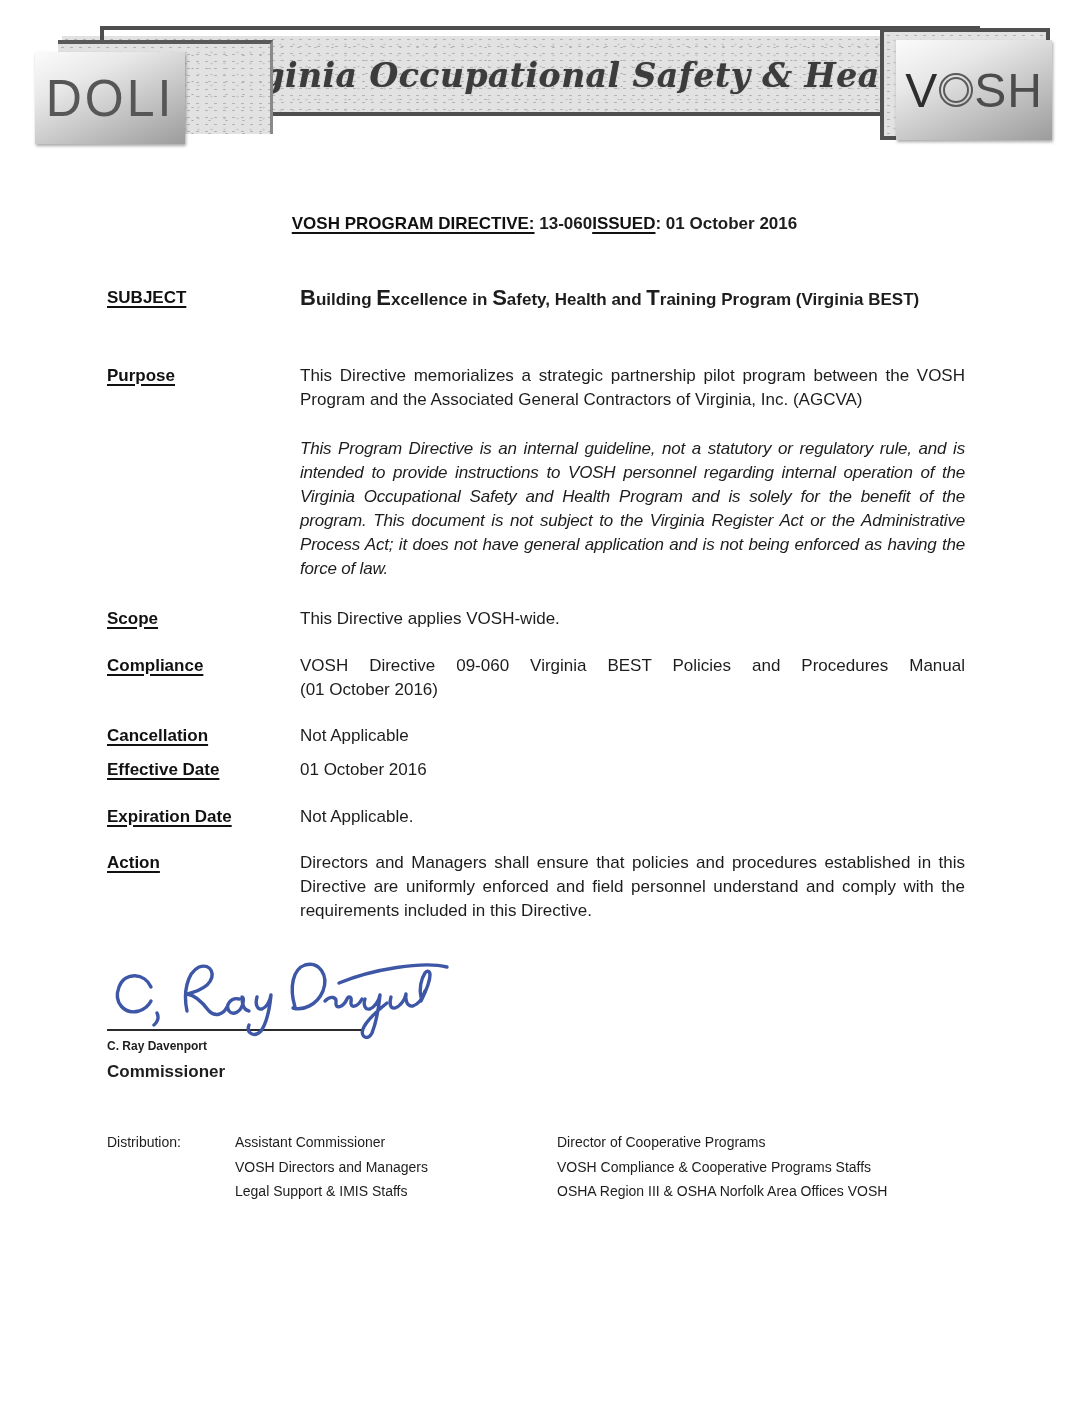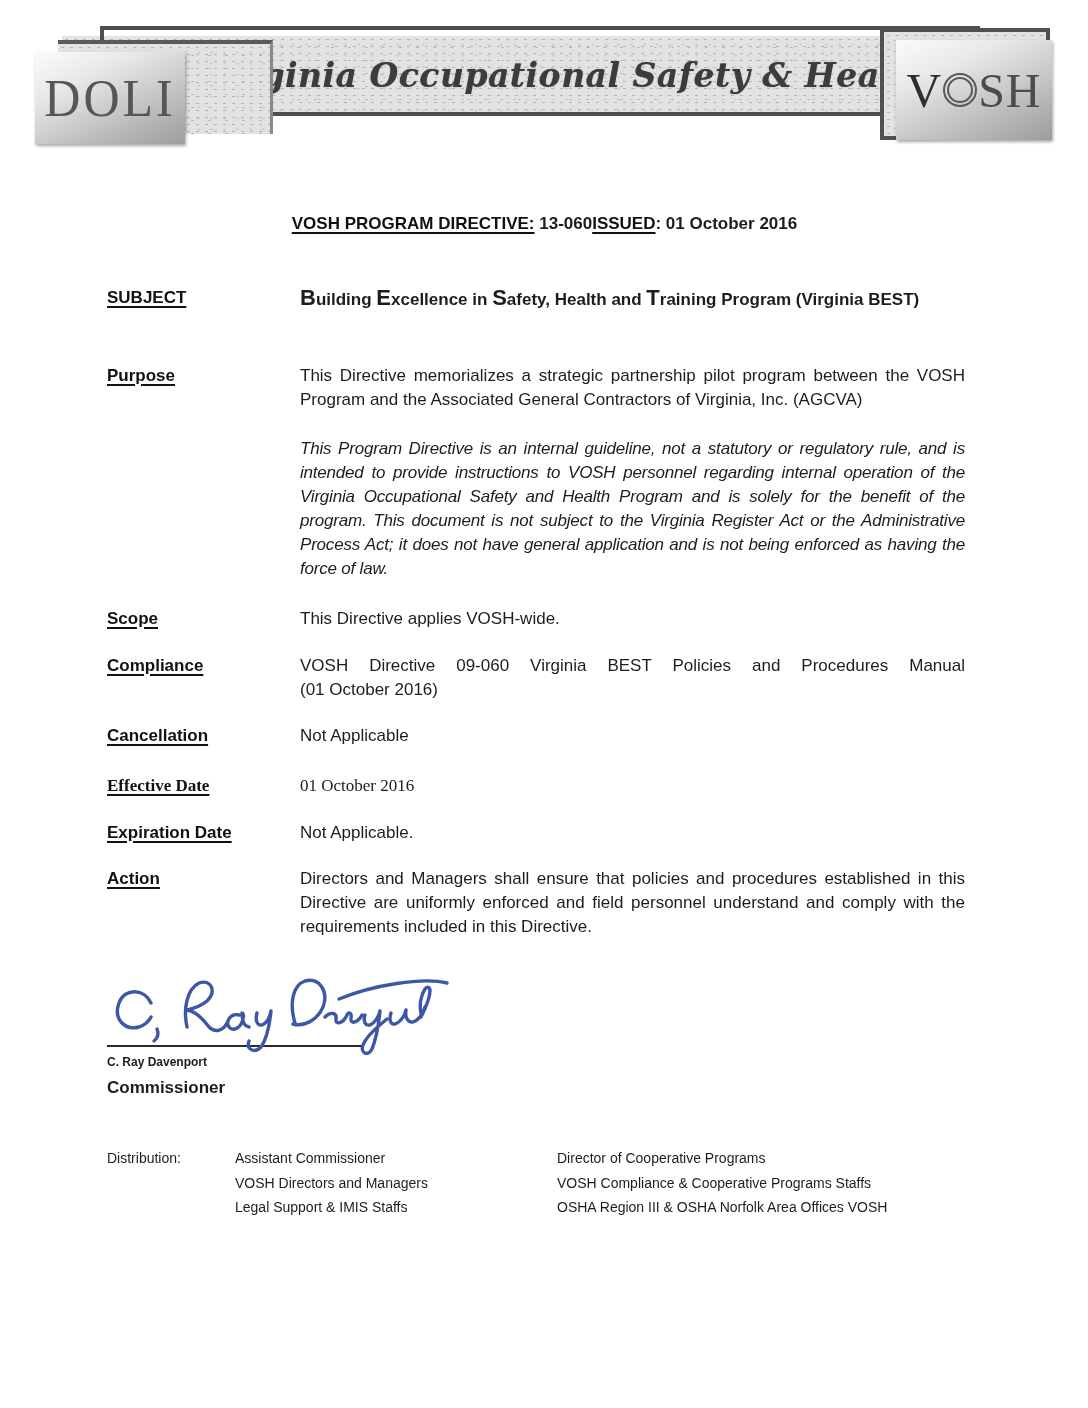--- a/index.html
+++ b/index.html
@@ -41,21 +41,20 @@
   }
   .doli-shadow{
     position:absolute;left:58px;top:40px;width:212px;height:90px;z-index:4;
     border-top:4px solid #5a5a5a;border-right:3px solid #8a8a8a;
   }
   .logo-box{
     position:absolute;z-index:5;
     display:flex;align-items:center;justify-content:center;
     background:linear-gradient(155deg,#fbfbfb 0%,#e8e8e8 30%,#c2c2c2 65%,#9c9c9c 100%);
     box-shadow:1px 2px 3px rgba(0,0,0,.35);
-    font-family:Liberation Serif, serif;
   }
   .doli-box{left:35px;top:52px;width:150px;height:92px;}
   .doli-text{
     font-size:50px;color:#565656;letter-spacing:3px;font-weight:400;
     transform:scaleY(1.05);
   }
   .vosh-shadow{
     position:absolute;left:880px;top:28px;width:162px;height:104px;z-index:4;
     border:4px solid #505050;
   }
@@ -79,21 +78,21 @@
   .italic-para{font-style:italic;letter-spacing:-0.2px;margin-top:25px;}
   .stretch-line{text-align:justify;text-align-last:justify;}
 
   .directive-line{display:flex;justify-content:center;padding-top:37px;font-weight:bold;margin-right:-1px;}
   .subject-row{margin-top:50px;font-weight:bold;}
   .subject-text .bigcap{font-size:22px;}
   .purpose-row{margin-top:52px;}
   .scope-row{margin-top:26px;}
   .reference-row{margin-top:23px;}
   .cancellation-row{margin-top:22px;}
-  .effective-row{margin-top:26px;font-family:Liberation Serif, serif;}
+  .effective-row{margin-top:10px;}
   .expiration-row{margin-top:23px;}
   .action-row{margin-top:22px;}
 
   
   .signature-block{margin:30px 0 0 107px;}
   .signature-svg{display:block;margin-left:-4px;}
   .signature-rule{width:256px;border-top:2px solid #2c2c2c;margin-top:-16px;}
   .signature-name{font-weight:bold;font-size:12px;line-height:25px;margin-top:3px;}
   .signature-title{font-weight:bold;font-size:17px;line-height:25px;}
 

